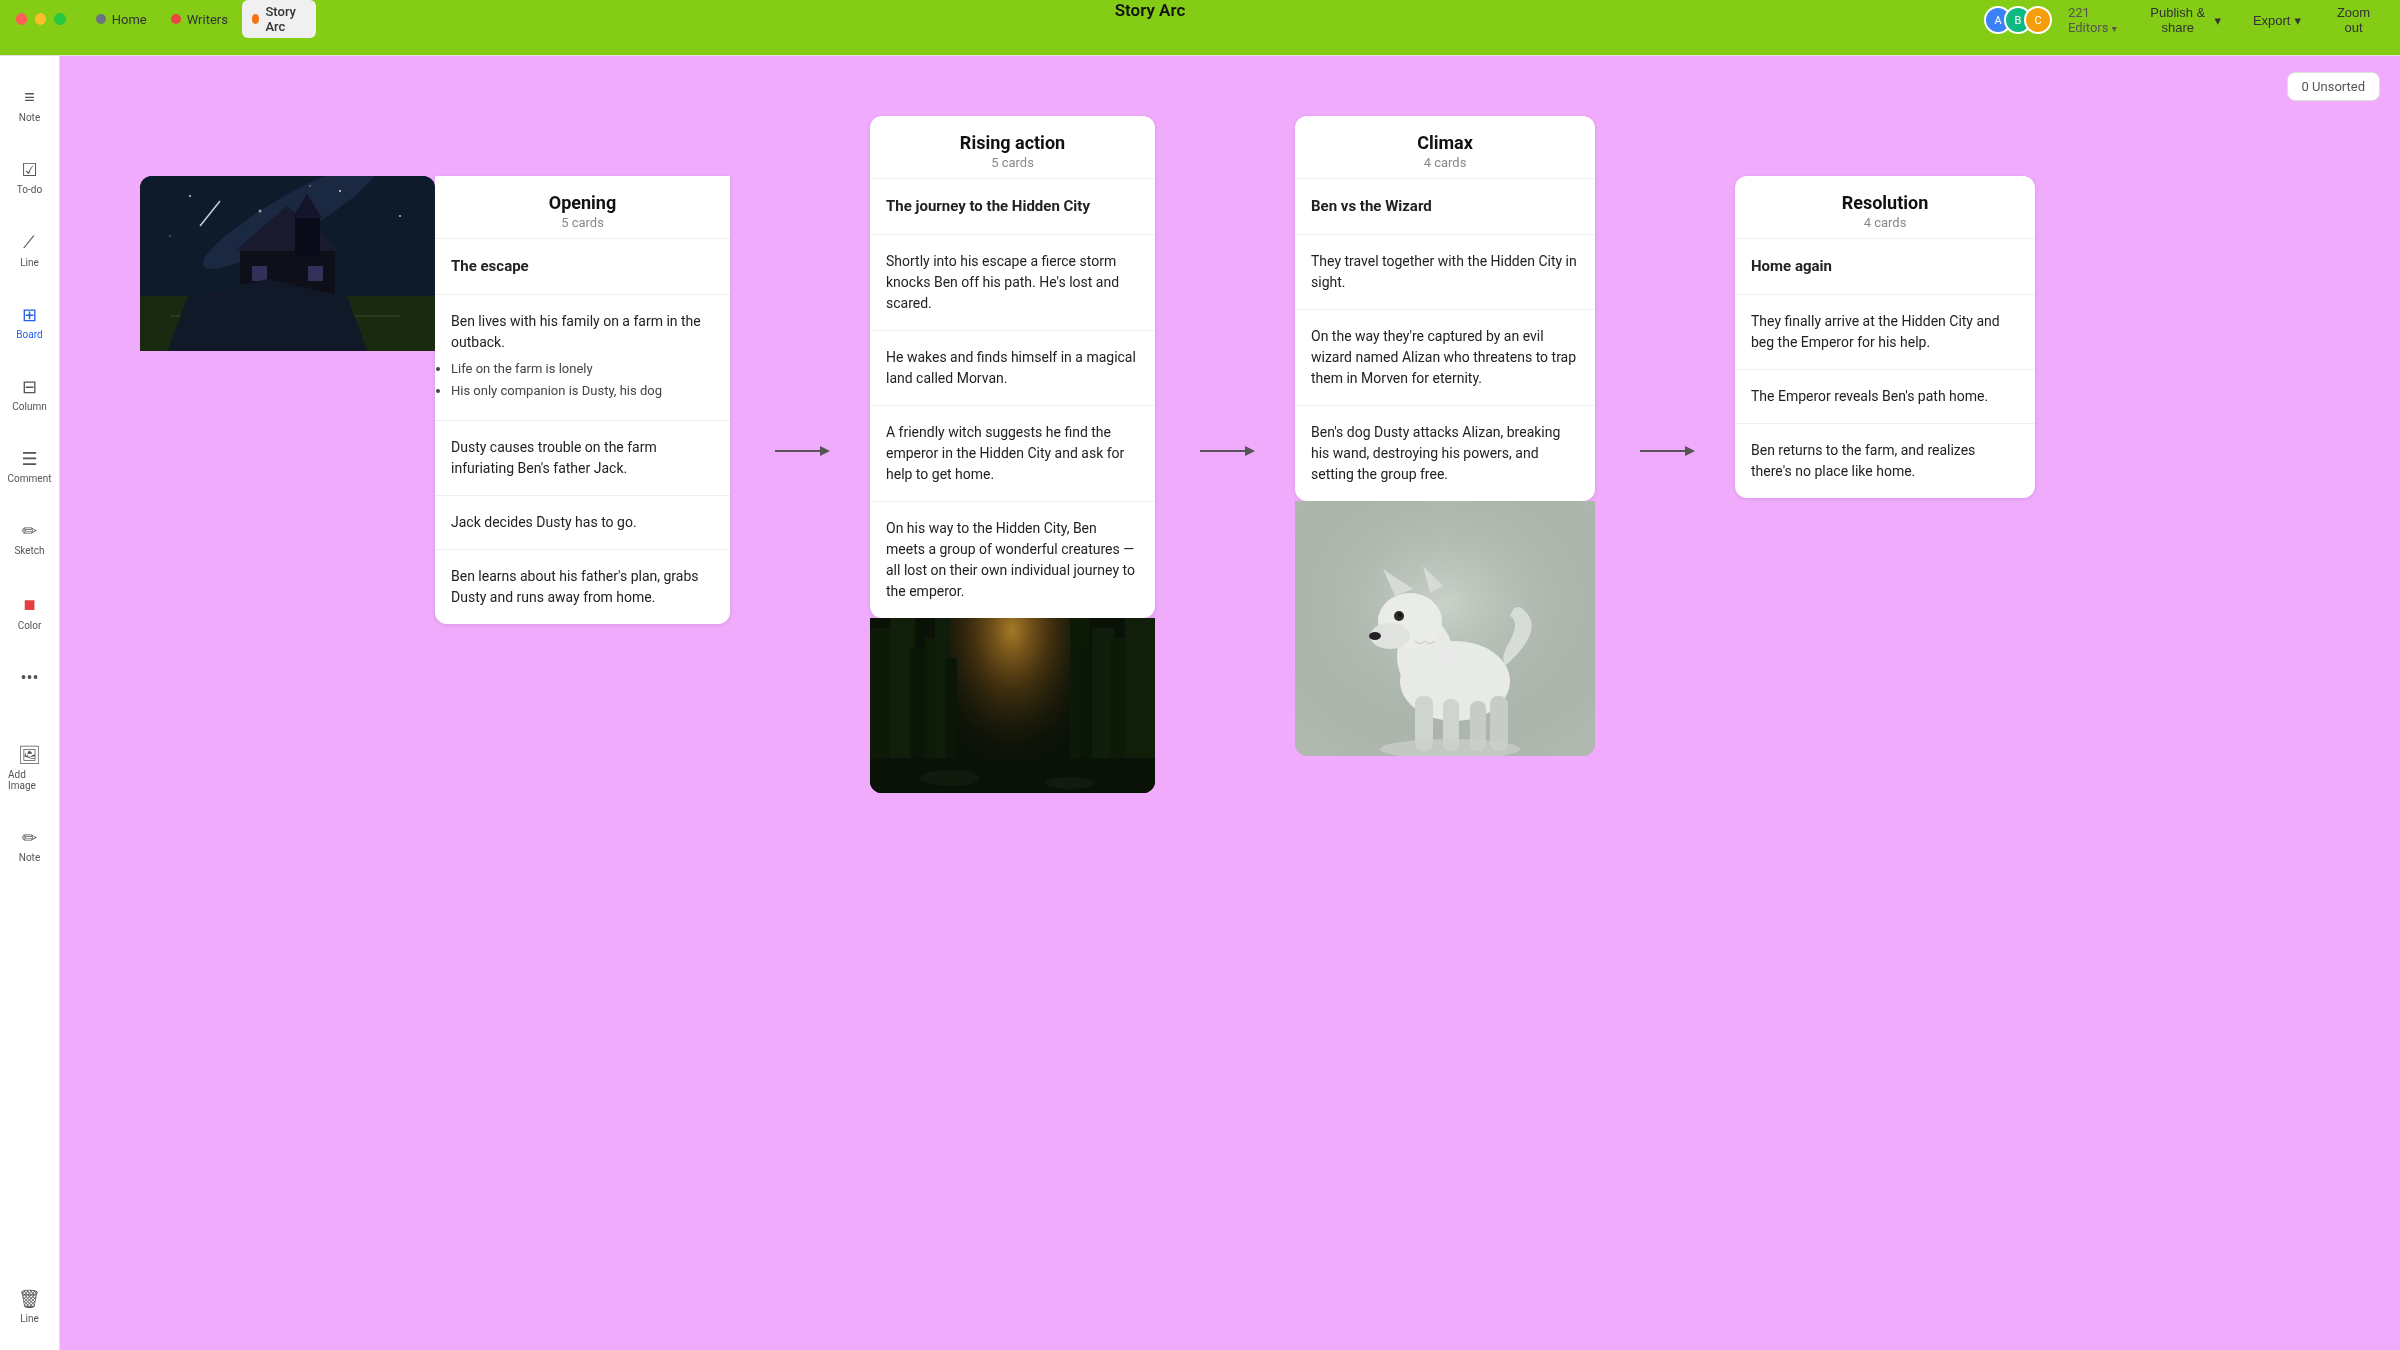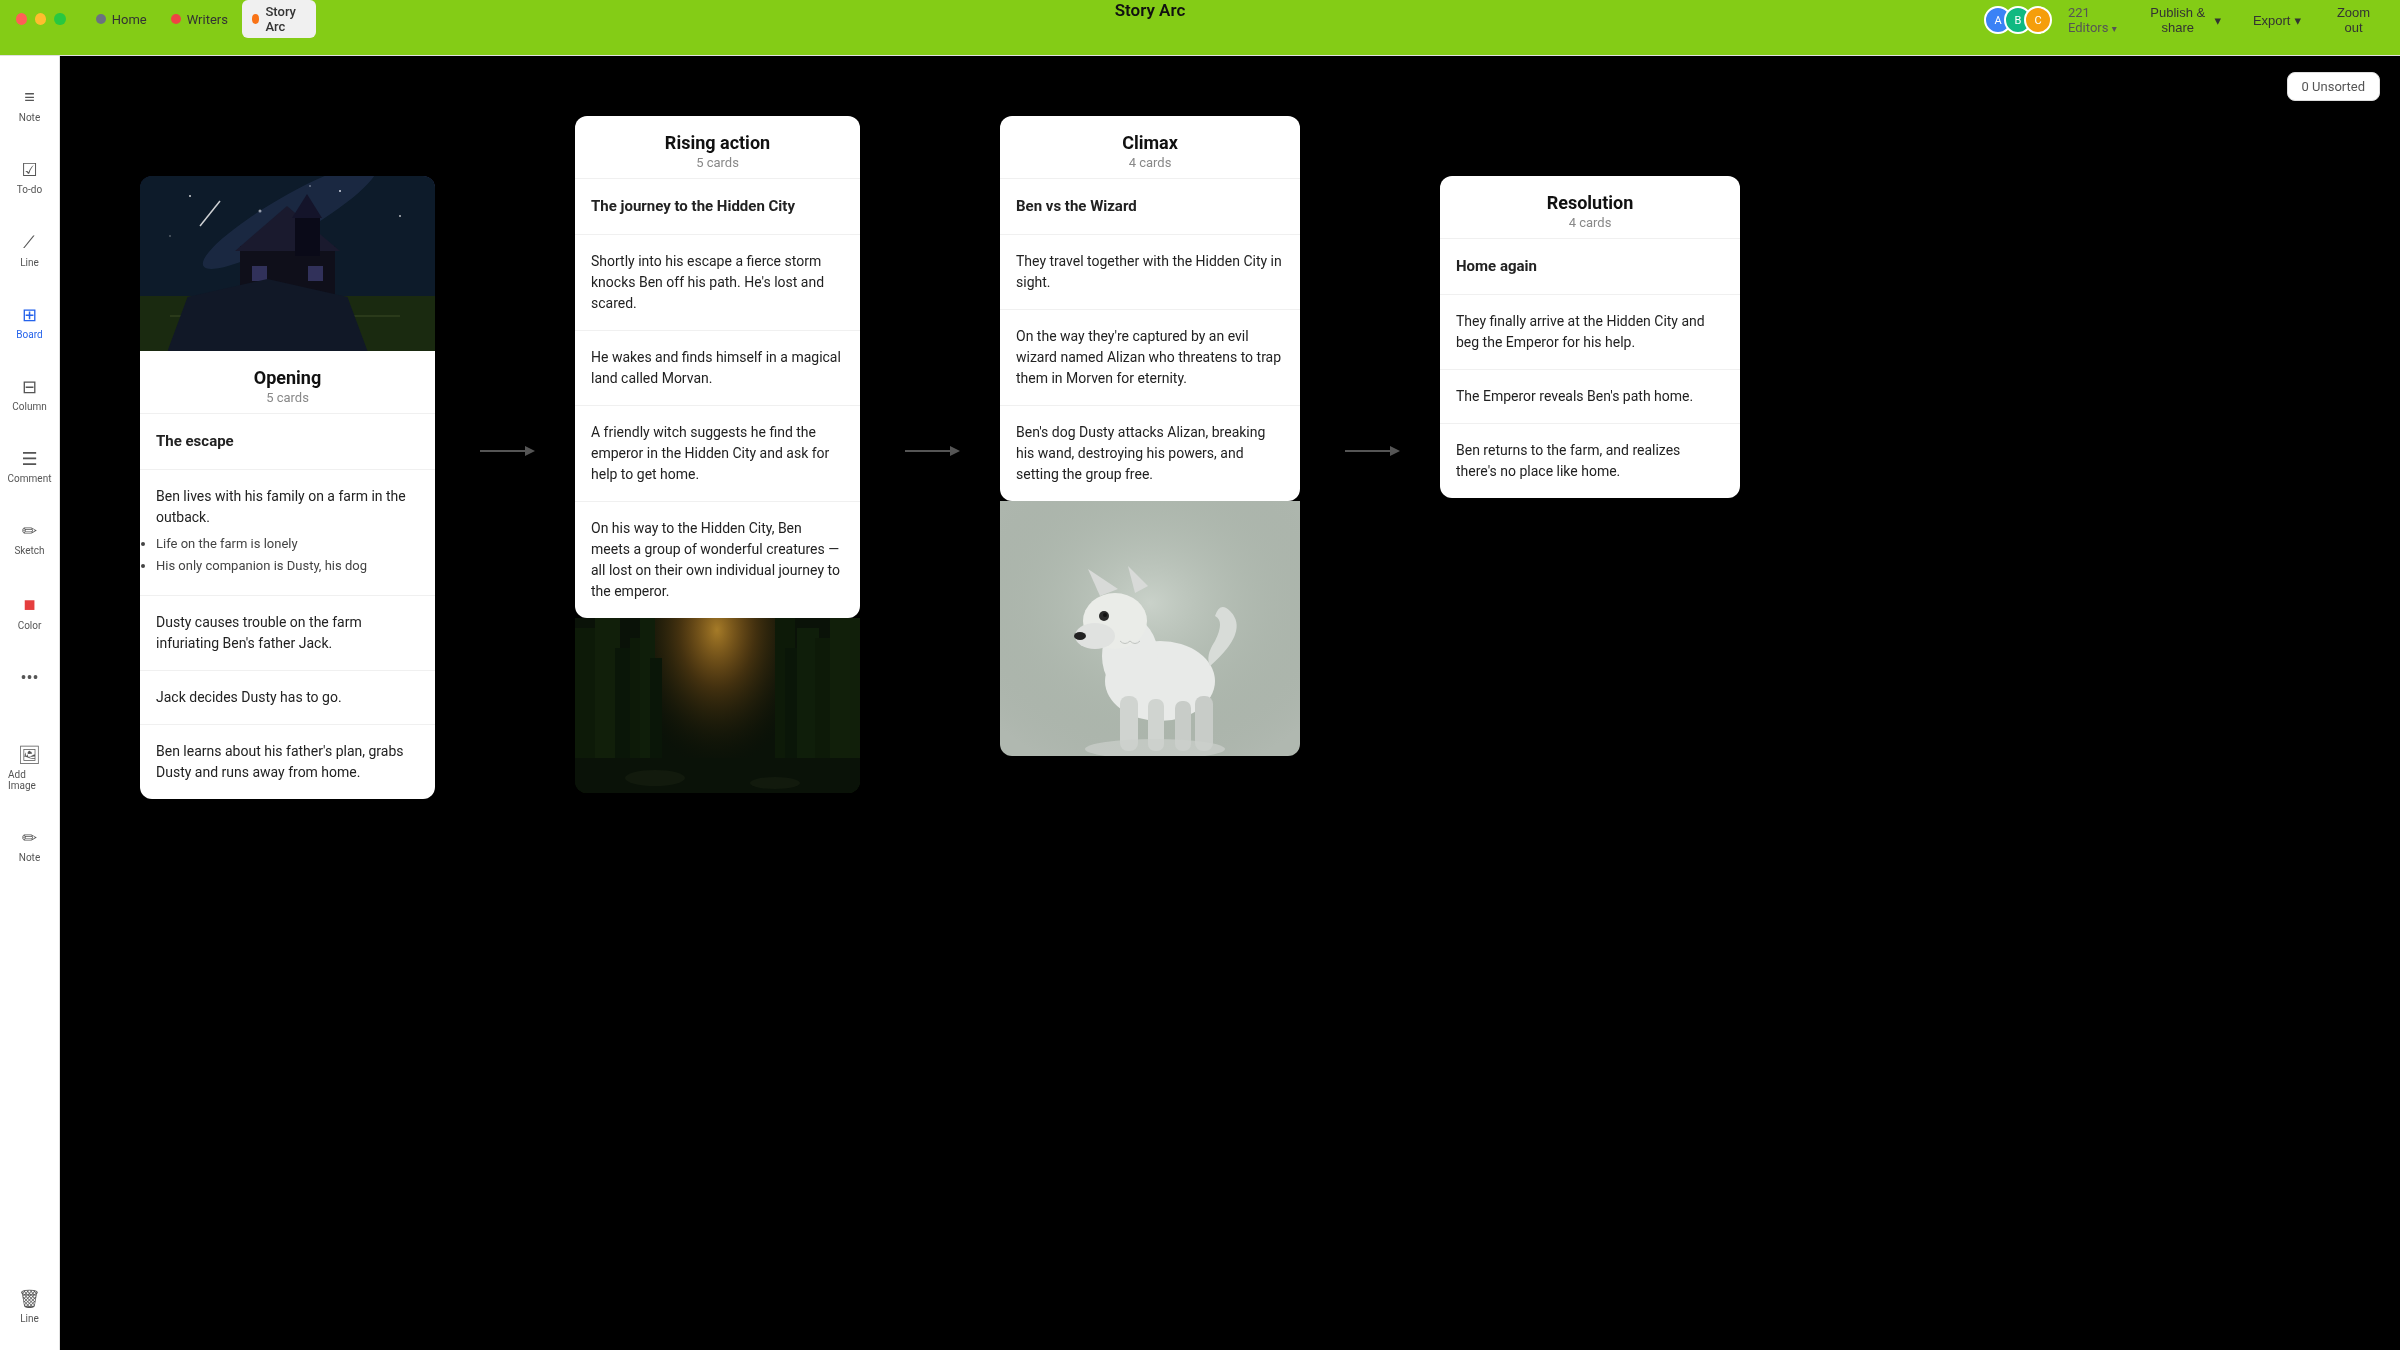--- a/index.html
+++ b/index.html
@@ -171,21 +171,21 @@
     }
 
     
     .main {
       margin-left: 60px;
       margin-top: 56px;
       flex: 1;
       overflow: auto;
       padding: 40px 60px;
       position: relative;
-      background: #000000;
+      background: #f0abfc;
       width: calc(2400px - 60px);
       height: calc(1350px - 56px);
     }
 
     
     .unsorted-badge {
       position: absolute;
       top: 16px;
       right: 20px;
       background: #fff;
@@ -397,21 +397,21 @@
     </div>
   </div>
 </div>
 
 <div class="main">
 
   <div class="unsorted-badge">0 Unsorted</div>
 
   <div class="canvas">
 
-    <div style="display:flex; flex-direction:column; gap:0; margin-top:60px;">
+    <div style="display:flex; flex-direction:row; gap:0; margin-top:60px;">
 
       <div class="img-house" style="border-radius:12px 12px 0 0; width:295px;">
         <svg width="295" height="175" viewBox="0 0 295 175" style="position:absolute;top:0;left:0;">
 
           <rect width="295" height="175" fill="#0d1b2a"></rect>
 
           <circle cx="50" cy="20" r="1" fill="white" opacity="0.8"></circle>
           <circle cx="120" cy="35" r="1.5" fill="white" opacity="0.6"></circle>
           <circle cx="200" cy="15" r="1" fill="white" opacity="0.9"></circle>
           <circle cx="260" cy="40" r="1" fill="white" opacity="0.7"></circle>

